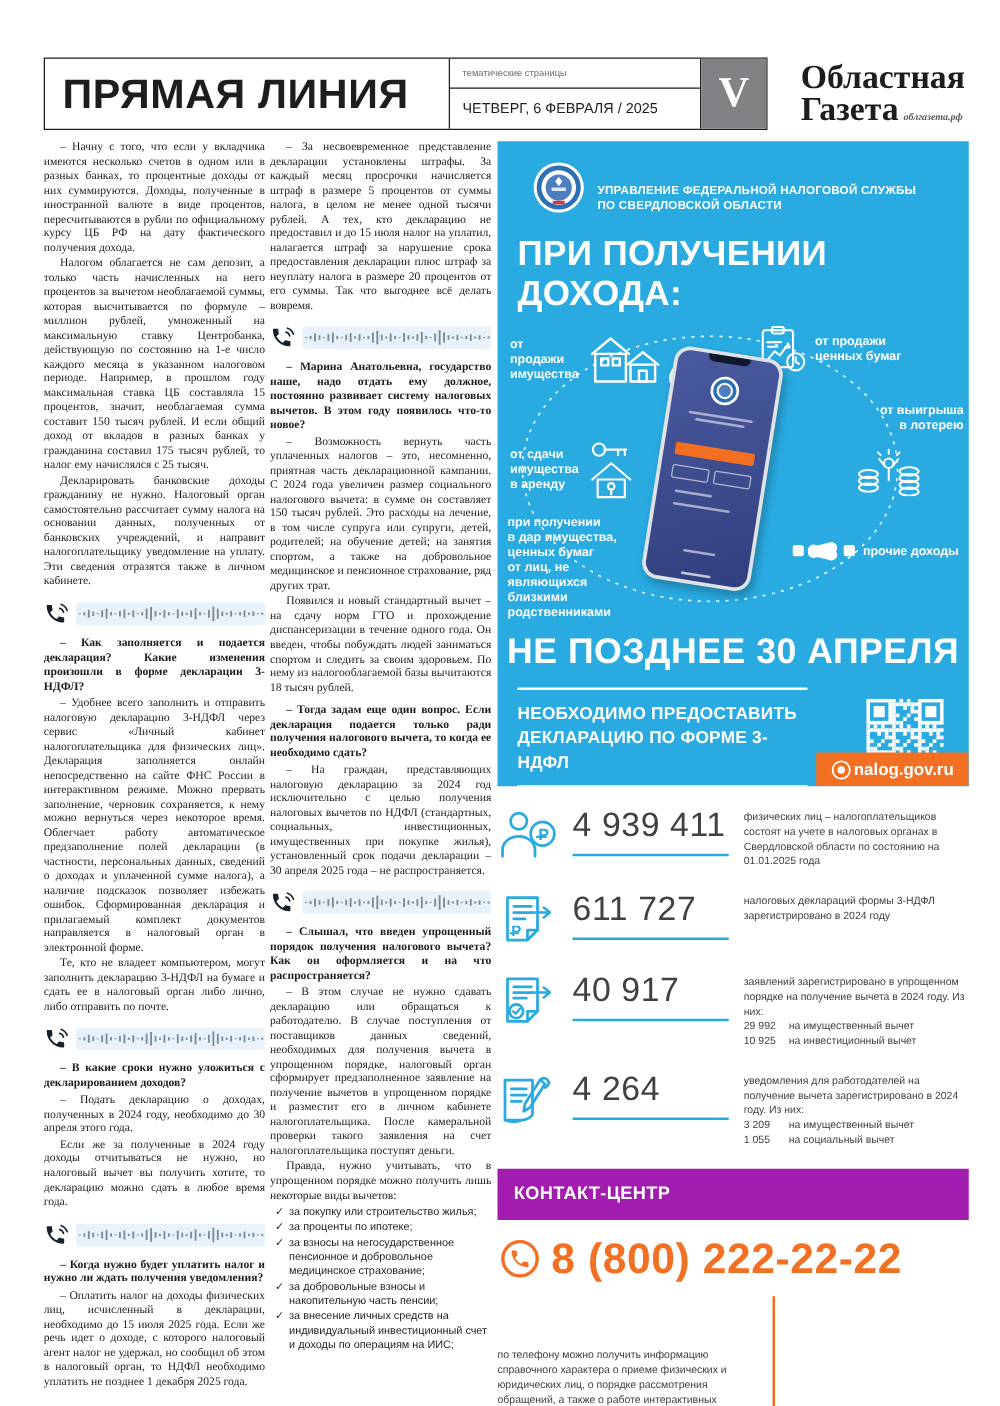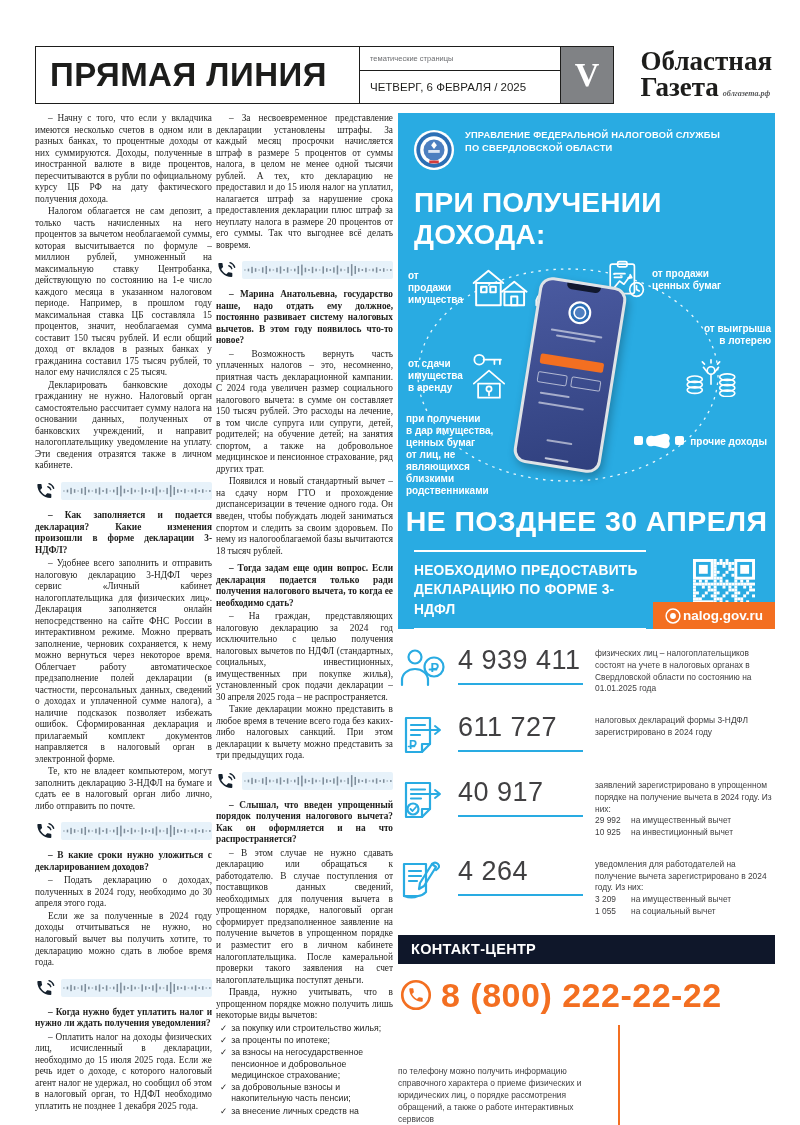--- a/index.html
+++ b/index.html
@@ -30,21 +30,21 @@
   .audio-divider .ph{width:21px;height:20px;flex:none;}
   .wave{flex:1;height:18px;background:#e7f2fa;border-radius:2px;display:block;}
   .wave svg{width:100%;height:100%;display:block;}
   .check-item{display:flex;gap:4px;font-family:"Liberation Sans",sans-serif;font-size:8.7px;
               line-height:1.3;text-align:left;margin:1px 0 1px 4px;}
   .check-item .tick{flex:none;}
   
   .right{position:absolute;left:398px;top:113px;width:377px;height:1002px;}
   
   .banner{position:relative;background:#29ABE2;color:#fff;height:516px;overflow:hidden;}
-  .banner-head{display:flex;align-items:flex-start;gap:10px;padding:16px 14px 0 15px;}
+  .banner-head{display:flex;align-items:flex-end;gap:10px;padding:16px 14px 0 28px;}
   .fns-logo{width:42px;height:42px;flex:none;}
   .org{font-size:9.3px;font-weight:700;line-height:1.35;letter-spacing:.2px;}
   .banner-title{margin:16px 0 0 16px;font-size:28px;font-weight:800;letter-spacing:.3px;}
   .circle-area{position:relative;height:240px;margin-top:6px;}
   .dashed-ellipse{position:absolute;left:0;top:0;width:100%;height:100%;}
   .inc-item{position:absolute;display:flex;gap:6px;font-size:10px;font-weight:700;line-height:1.2;white-space:pre-line;}
   .inc-label{display:block;}
   .phone-mock{position:absolute;left:128px;top:24px;width:82px;height:182px;background:#dfe3e6;
               border-radius:13px;padding:3px;transform:rotate(9deg);box-shadow:3px 4px 8px rgba(0,0,0,.25);}
   .phone-screen{width:100%;height:100%;border-radius:10px;background:linear-gradient(160deg,#4a5aa0,#30407e);
@@ -69,22 +69,22 @@
   .stat{display:flex;align-items:flex-start;gap:12px;margin-bottom:17px;}
   .stat-icon{width:48px;height:48px;flex:none;}
   .stat-mid{width:125px;flex:none;}
   .stat-num{display:block;font-size:27px;color:#414042;letter-spacing:.5px;
             border-bottom:2px solid #29ABE2;padding-bottom:7px;}
   .stat-desc{flex:1;font-size:8.4px;color:#414042;line-height:1.4;padding-top:3px;}
   .stat-sub{display:flex;gap:6px;}
   .stat-sub .n{width:30px;flex:none;}
   
   .contact{margin-top:4px;}
-  .cc-band{background:#0f172a;color:#fff;font-size:14.5px;font-weight:800;letter-spacing:.3px;
-           height:29px;display:flex;align-items:center;padding-left:13px;}
+  .cc-band{background:#a21caf;color:#fff;font-size:14.5px;font-weight:800;letter-spacing:.3px;
+           height:41px;display:flex;align-items:center;padding-left:13px;}
   .cc-phone-row{display:flex;align-items:center;gap:9px;margin:12px 0 10px 2px;}
   .cc-phone-icon{width:32px;height:32px;flex:none;}
   .cc-number{font-size:34px;font-weight:800;color:#F36F21;letter-spacing:.5px;}
   .cc-foot{display:flex;align-items:stretch;gap:12px;margin-top:4px;}
   .cc-info{width:208px;font-size:8.4px;color:#414042;line-height:1.45;margin-top:40px;}
   .cc-divider{width:2px;background:#F36F21;flex:none;}
   .cc-sched{flex:1;font-size:8.4px;color:#414042;line-height:1.5;}
   .sched-row{display:flex;}
   .sched-row .d{width:38px;flex:none;}
   .cc-rule{height:2px;background:#F36F21;margin-top:10px;}
@@ -328,21 +328,20 @@
             <rect x="134" y="9.5" width="1.4" height="1" fill="#7d8c99"></rect>
             <rect x="137.29999999999998" y="9" width="1.4" height="2" fill="#7d8c99"></rect>
           </svg>
         </span>
       </div>
       <p class="q">– Марина Анатольевна, государство наше, надо отдать ему должное, постоянно развивает систему налоговых вычетов. В этом году появилось что-то новое?</p>
       <p>– Возможность вернуть часть уплаченных налогов – это, несомненно, приятная часть декларационной кампании. С 2024 года увеличен размер социального налогового вычета: в сумме он составляет 150 тысяч рублей. Это расходы на лечение, в том числе супруга или супруги, детей, родителей; на обучение детей; на занятия спортом, а также на добровольное медицинское и пенсионное страхование, ряд других трат.</p>
       <p>Появился и новый стандартный вычет – на сдачу норм ГТО и прохождение диспансеризации в течение одного года. Он введен, чтобы побуждать людей заниматься спортом и следить за своим здоровьем. По нему из налогооблагаемой базы вычитаются 18 тысяч рублей.</p>
       <p class="q">– Тогда задам еще один вопрос. Если декларация подается только ради получения налогового вычета, то когда ее необходимо сдать?</p>
       <p>– На граждан, представляющих налоговую декларацию за 2024 год исключительно с целью получения налоговых вычетов по НДФЛ (стандартных, социальных, инвестиционных, имущественных при покупке жилья), установленный срок подачи декларации – 30 апреля 2025 года – не распространяется.</p>
-      <p>Такие декларации можно представить в любое время в течение всего года без каких-либо налоговых санкций. При этом декларации к вычету можно представить за три предыдущих года.</p>
       <div class="audio-divider">
         <svg class="ph" viewBox="0 0 27 24">
           <path d="M6.62 10.79c1.44 2.83 3.76 5.14 6.59 6.59l2.2-2.2c.27-.27.67-.36 1.02-.24 1.12.37 2.33.57 3.57.57.55 0 1 .45 1 1V20c0 .55-.45 1-1 1-9.39 0-17-7.61-17-17 0-.55.45-1 1-1h3.5c.55 0 1 .45 1 1 0 1.25.2 2.45.57 3.57.11.35.03.74-.25 1.02l-2.2 2.2z" fill="#16222e"></path>
           <path d="M16.5 6.5a5.5 5.5 0 0 1 3.8 3.8 M18 2.5a9.5 9.5 0 0 1 6 6" stroke="#16222e" stroke-width="1.8" fill="none" stroke-linecap="round"></path>
         </svg>
         <span class="wave">
           <svg viewBox="0 0 140 20" preserveAspectRatio="none">
             <rect x="2" y="9.5" width="1.4" height="1" fill="#7d8c99"></rect>
             <rect x="5.3" y="8.5" width="1.4" height="3" fill="#7d8c99"></rect>
             <rect x="8.6" y="6.5" width="1.4" height="7" fill="#7d8c99"></rect>

